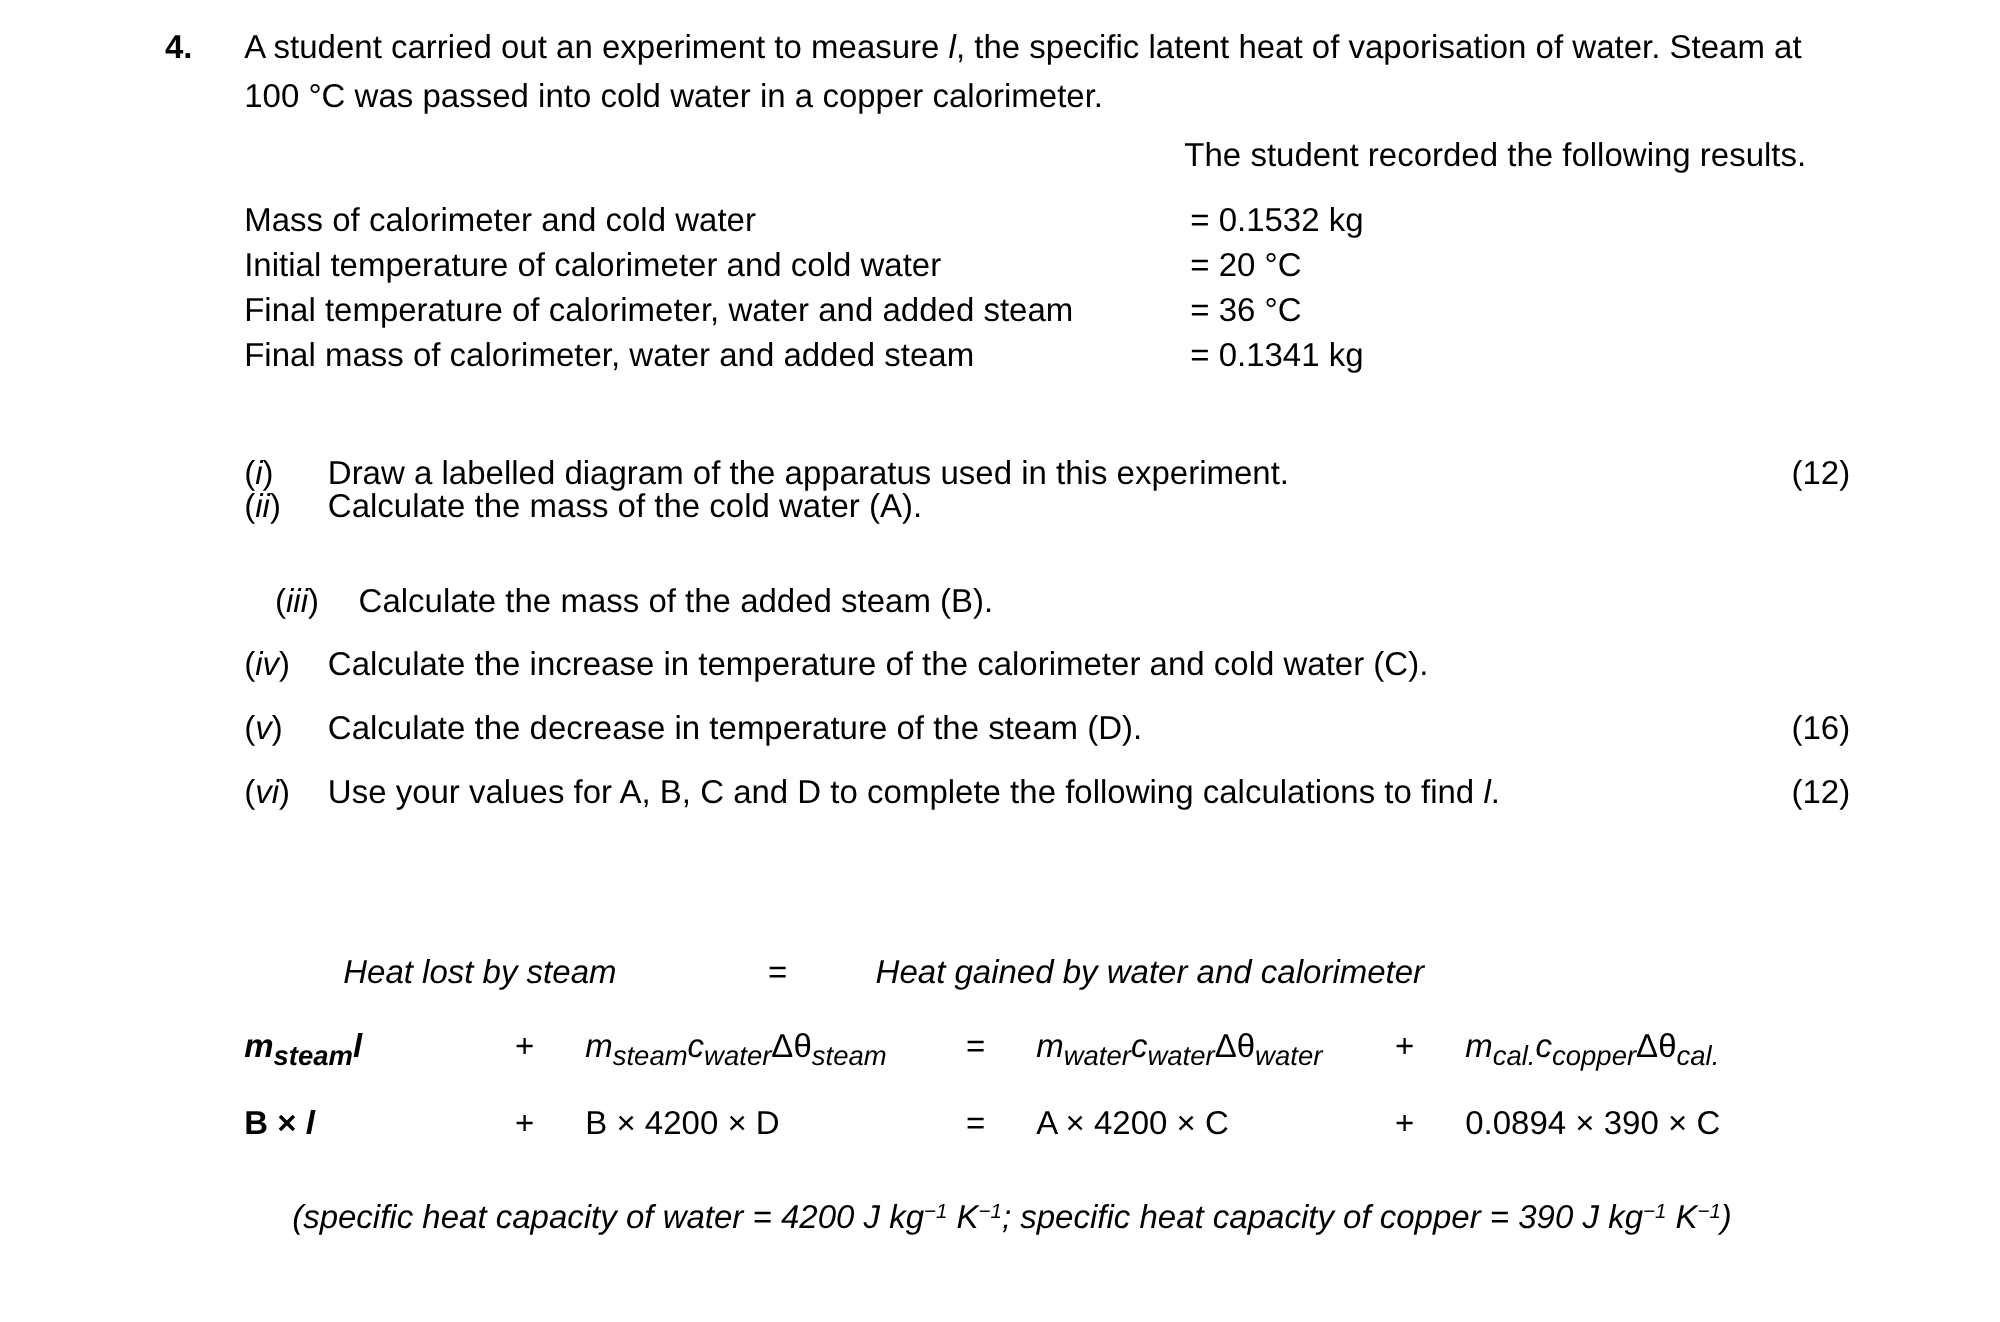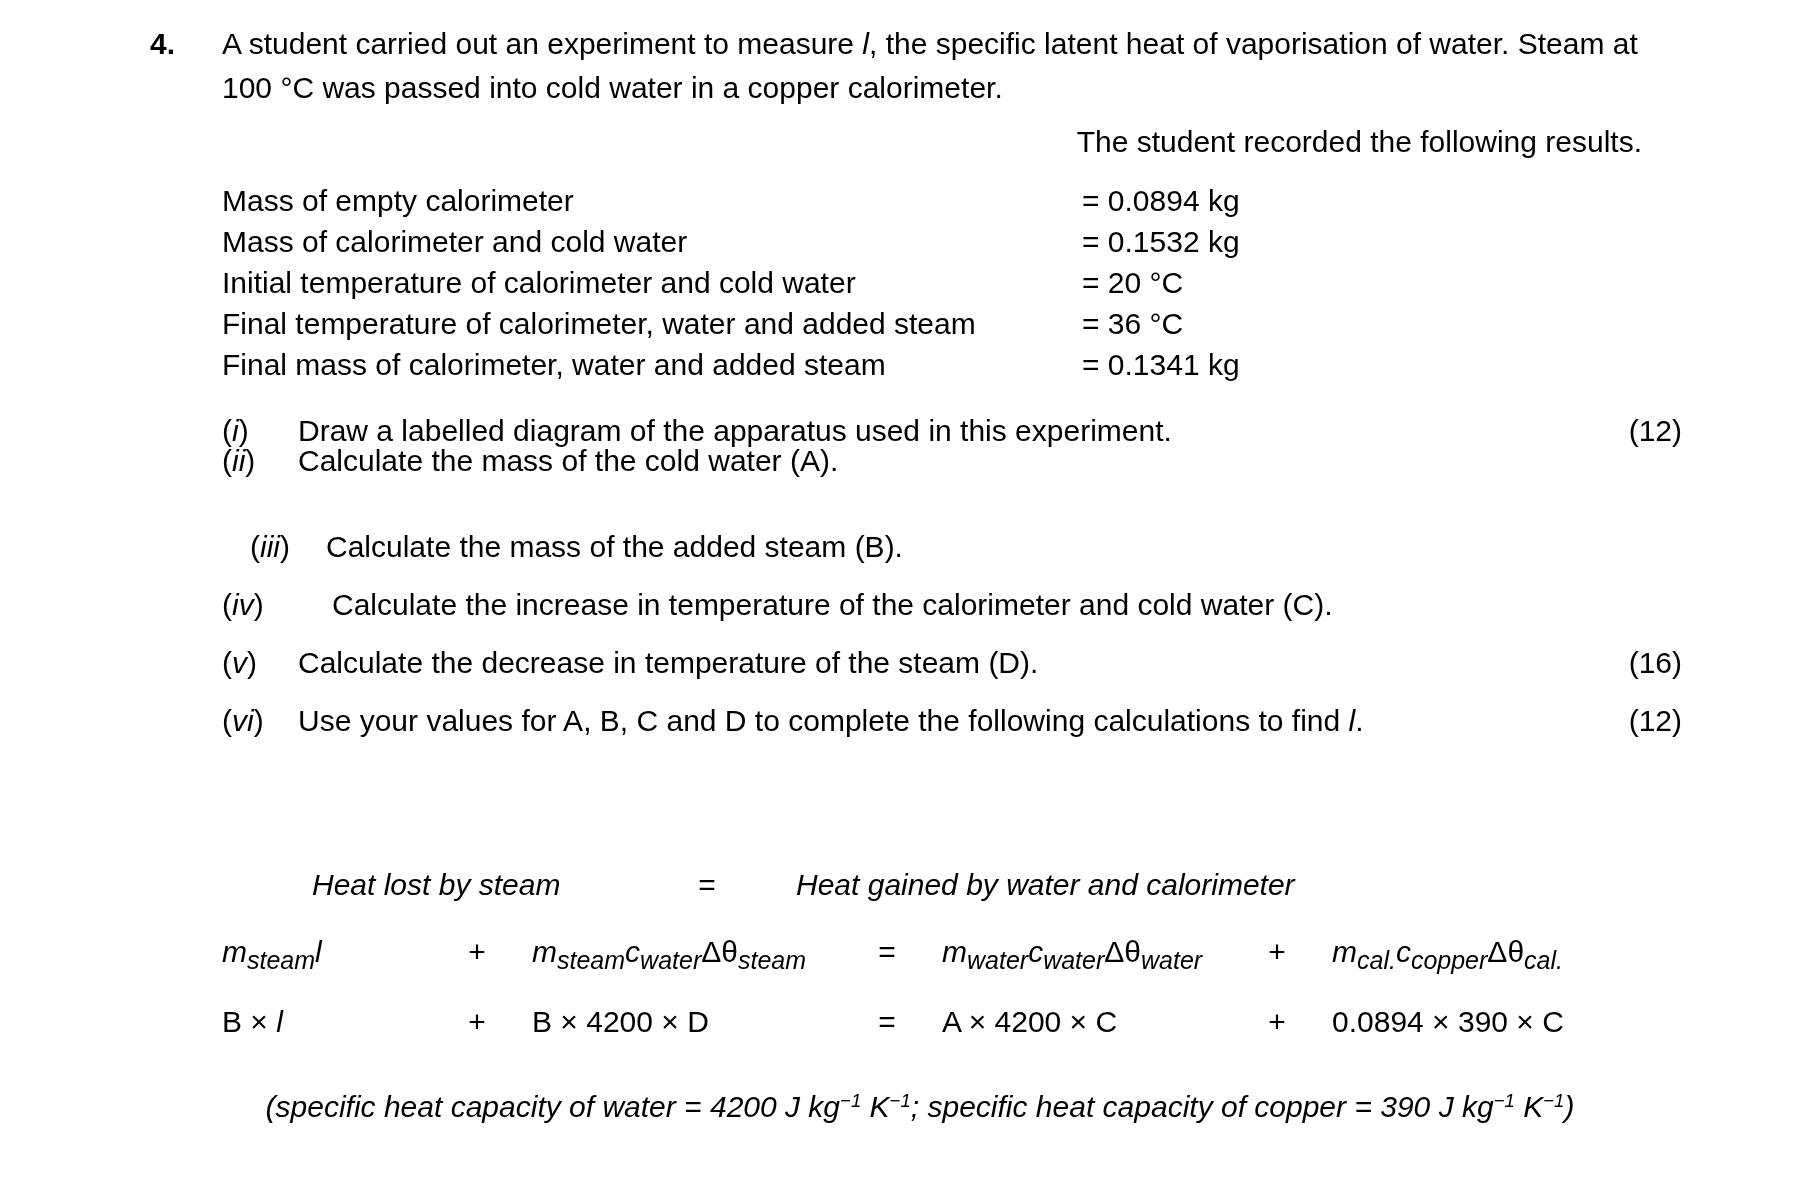--- a/index.html
+++ b/index.html
@@ -120,21 +120,21 @@
   }
   .eqnum {
     position: absolute;
     top: 1005px;
     left: 222px;
     width: 1470px;
     font-size: 30px;
     display: flex;
     align-items: baseline;
   }
-  .eqsym .t1, .eqnum .t1 { width: 200px; text-align: left; }
+  .eqsym .t1, .eqnum .t1 { width: 200px; text-align: left; font-weight: bold; }
   .eqsym .p1, .eqnum .p1 { width: 110px; text-align: center; }
   .eqsym .t2, .eqnum .t2 { width: 300px; text-align: left; }
   .eqsym .eqs, .eqnum .eqs { width: 110px; text-align: center; }
   .eqsym .t3, .eqnum .t3 { width: 280px; text-align: left; }
   .eqsym .p2, .eqnum .p2 { width: 110px; text-align: center; }
   .eqsym .t4, .eqnum .t4 { flex: 1 1 auto; text-align: left; }
 
   .mvar { font-style: italic; }
   .delta { }
 
@@ -160,24 +160,20 @@
   <div class="qrow">
     <div class="qnum">4.</div>
     <div class="qbody"><span>A student carried out an experiment to measure </span><span class="it">l</span><span>, the specific latent heat of vaporisation of water.  Steam at 100 °C was passed into cold water in a copper calorimeter.</span></div>
   </div>
 
   <div class="para" style="top:120px;">The student recorded the following results.</div>
 
   <table class="results">
     <tbody>
       <tr>
-        <td class="lbl">Mass of empty calorimeter</td>
-        <td class="val">= 0.0894 kg</td>
-      </tr>
-      <tr>
         <td class="lbl">Mass of calorimeter and cold water</td>
         <td class="val">= 0.1532 kg</td>
       </tr>
       <tr>
         <td class="lbl">Initial temperature of calorimeter and cold water</td>
         <td class="val">= 20 °C</td>
       </tr>
       <tr>
         <td class="lbl">Final temperature of calorimeter, water and added steam</td>
         <td class="val">= 36 °C</td>
@@ -200,21 +196,21 @@
     <div class="stext">Calculate the mass of the cold water (A).</div>
     <div class="marks"></div>
   </div>
 
   <div class="subitem" style="top:526px;margin-left:28px;">
     <div class="rn"><span class="paren">(</span><span>iii</span><span class="paren">)</span></div>
     <div class="stext">Calculate the mass of the added steam (B).</div>
     <div class="marks"></div>
   </div>
 
-  <div class="subitem" style="top:584px;gap:34px;">
+  <div class="subitem" style="top:584px;">
     <div class="rn"><span class="paren">(</span><span>iv</span><span class="paren">)</span></div>
     <div class="stext">Calculate the increase in temperature of the calorimeter and cold water (C).</div>
     <div class="marks"></div>
   </div>
 
   <div class="subitem" style="top:642px;">
     <div class="rn"><span class="paren">(</span><span>v</span><span class="paren">)</span></div>
     <div class="stext">Calculate the decrease in temperature of the steam (D).</div>
     <div class="marks">(16)</div>
   </div>

